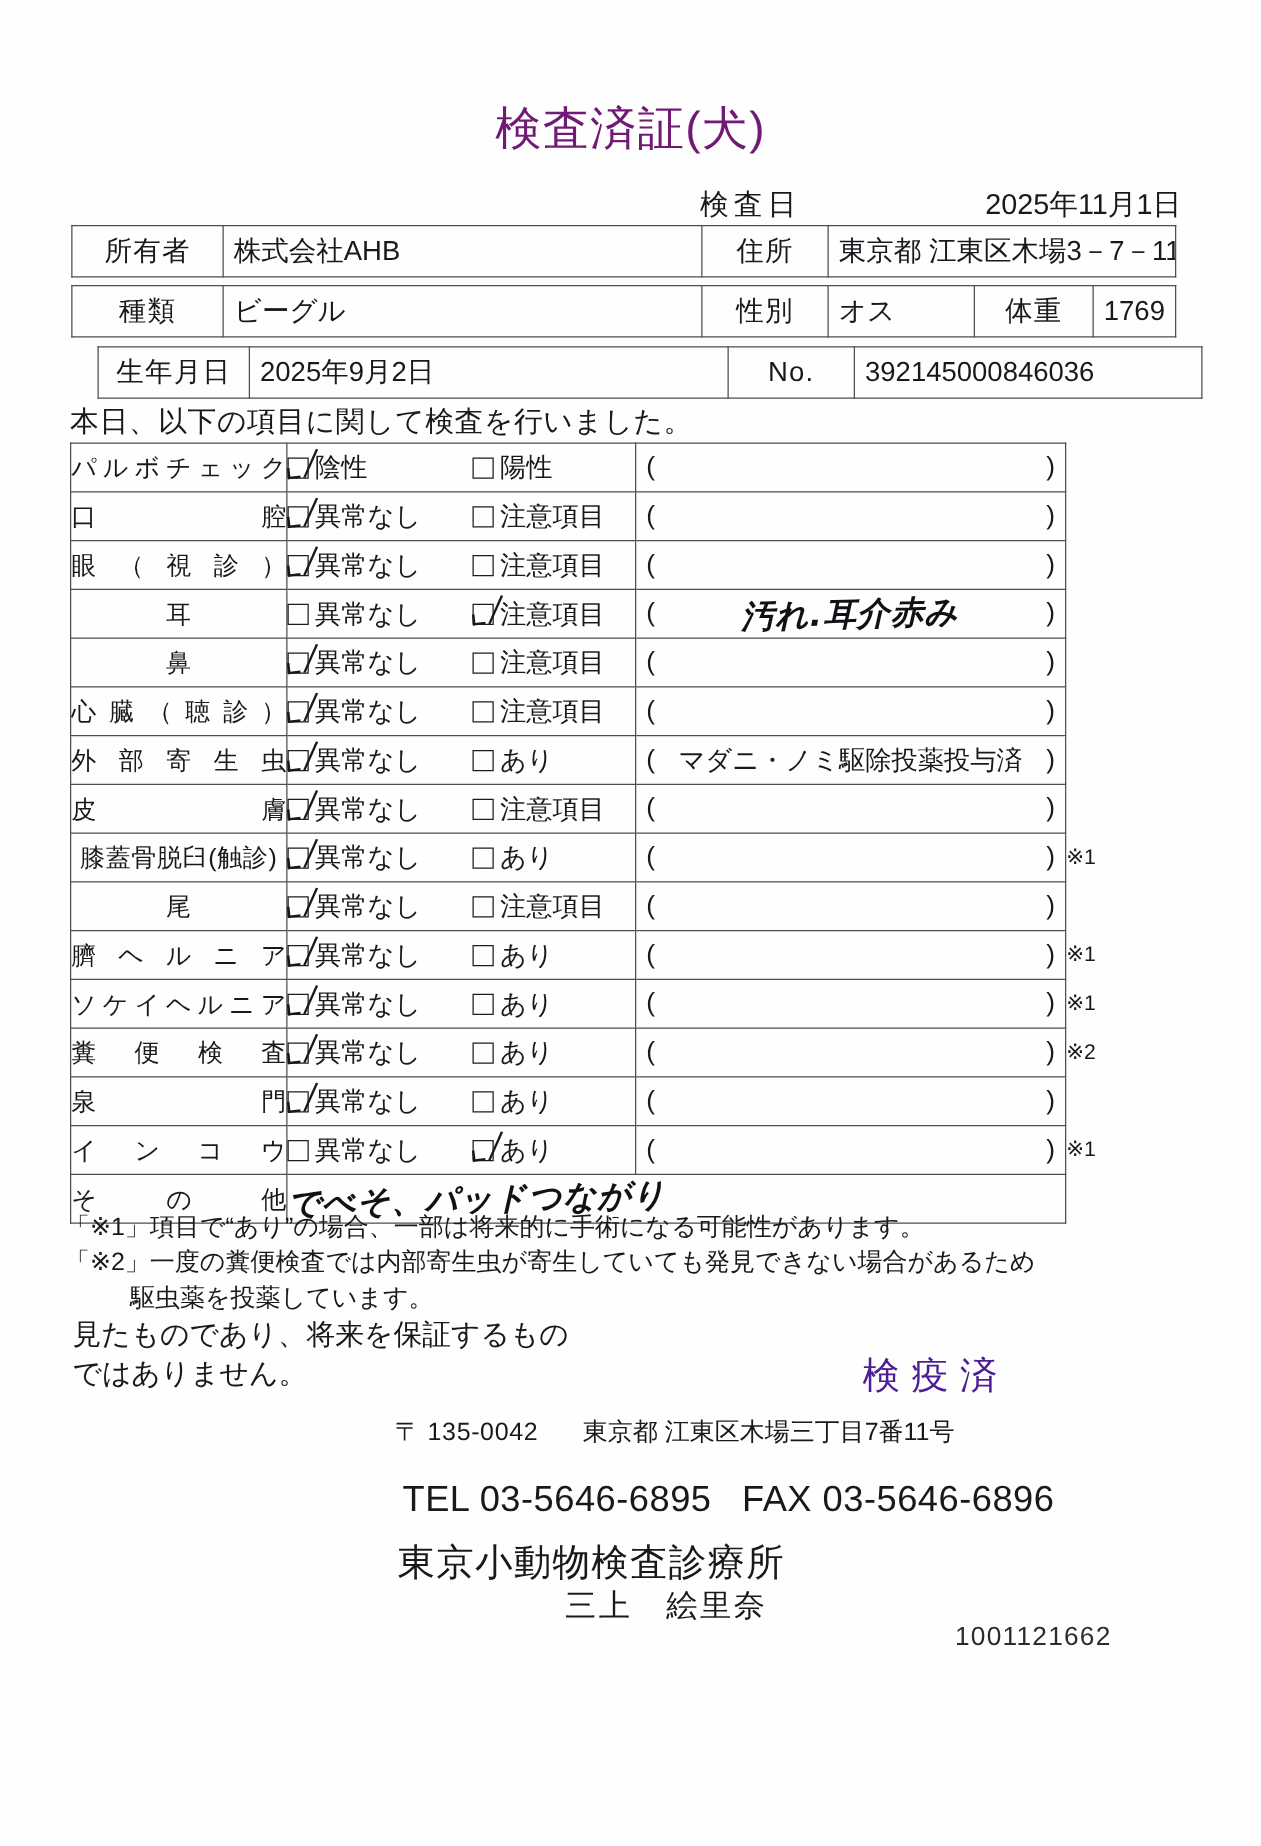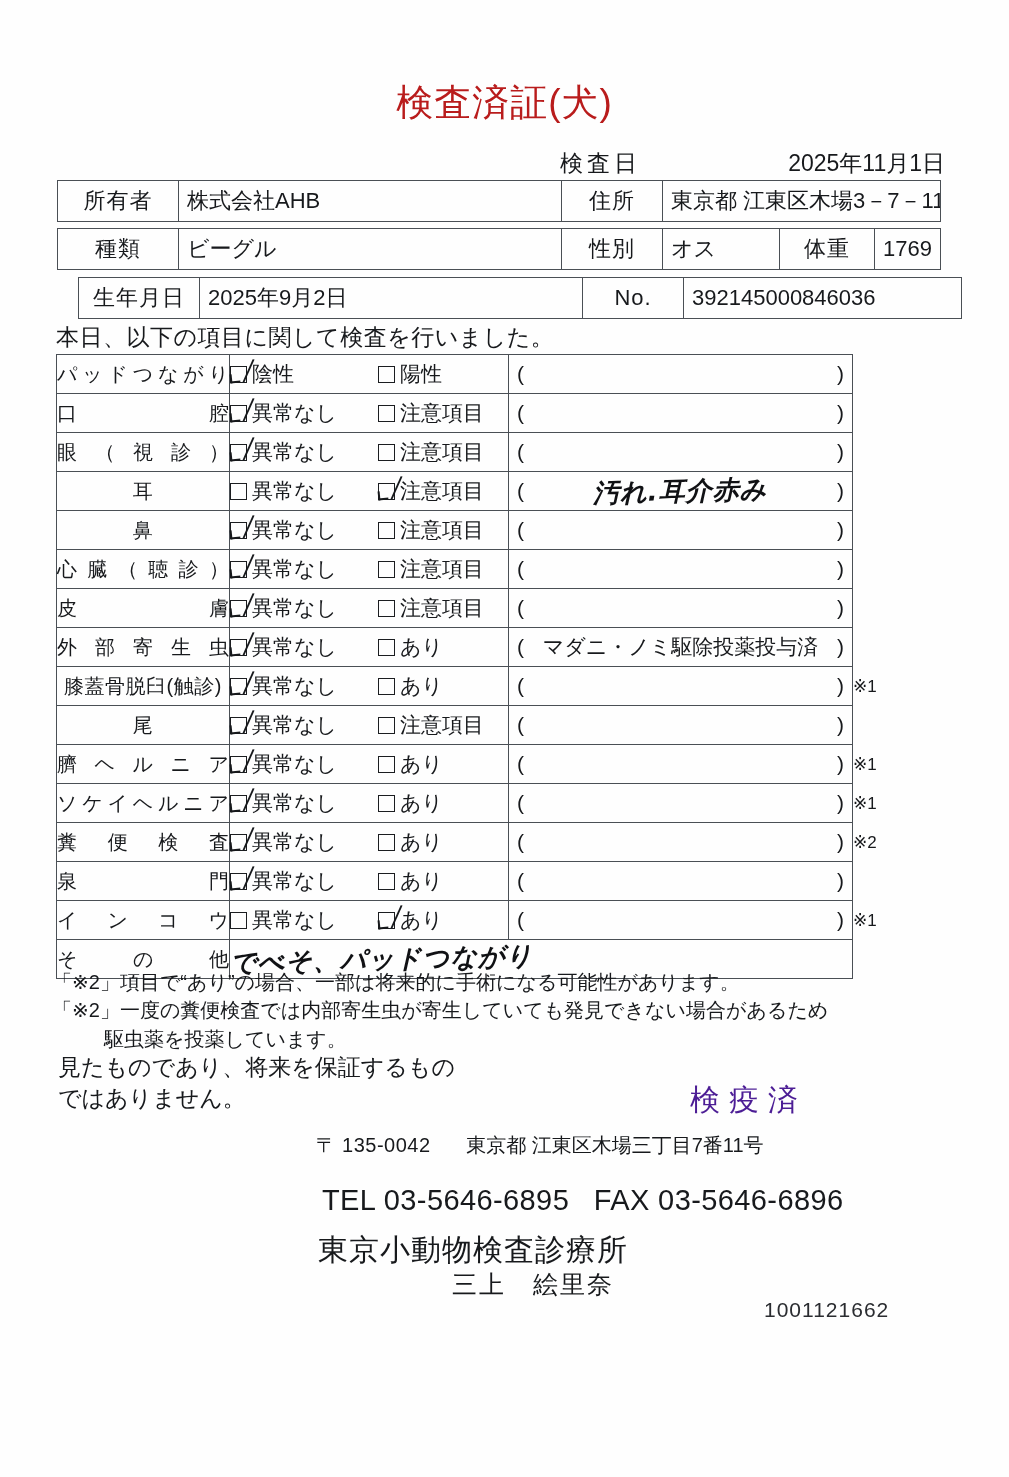--- a/index.html
+++ b/index.html
@@ -22,21 +22,21 @@
 
   
   .title {
     position: absolute;
     top: 78px;
     left: 0;
     width: 1009px;
     text-align: center;
     font-size: 37px;
     letter-spacing: 1px;
-    color: #b91c1c;
+    color: #701a75;
   }
 
   
   .insp-date-row {
     position: absolute;
     top: 148px;
     left: 560px;
     width: 385px;
     display: flex;
     justify-content: space-between;
@@ -311,21 +311,21 @@
       <td class="val">392145000846036</td>
     </tr>
   </tbody>
     </table>
 
   <div class="intro">本日、以下の項目に関して検査を行いました。</div>
 
   <table id="checklist">
     <tbody id="checklist-body">
         <tr>
-          <td class="item-name"><span class="spread-name">パッドつながり</span></td>
+          <td class="item-name"><span class="spread-name">パルボチェック</span></td>
           <td class="opts" style="width: 278px;">
             <div class="optwrap">
               <span class="opt first">
                 <span class="box checked"></span>
                 <span>陰性</span>
               </span>
               <span class="opt">
                 <span class="box"></span>
                 <span>陽性</span>
               </span>
@@ -413,51 +413,51 @@
               <span class="opt">
                 <span class="box"></span>
                 <span>注意項目</span>
               </span>
             </div>
           </td>
           <td class="note"><span class="paren-l">(</span><span class="note-text"></span><span class="paren-r">)</span></td>
           <td class="mark"></td>
         </tr>
         <tr>
+          <td class="item-name"><span class="spread-name">外部寄生虫</span></td>
+          <td class="opts" style="width: 278px;">
+            <div class="optwrap">
+              <span class="opt first">
+                <span class="box checked"></span>
+                <span>異常なし</span>
+              </span>
+              <span class="opt">
+                <span class="box"></span>
+                <span>あり</span>
+              </span>
+            </div>
+          </td>
+          <td class="note"><span class="paren-l">(</span><span class="note-text">マダニ・ノミ駆除投薬投与済</span><span class="paren-r">)</span></td>
+          <td class="mark"></td>
+        </tr>
+        <tr>
           <td class="item-name"><span class="spread-name">皮　　　膚</span></td>
           <td class="opts" style="width: 278px;">
             <div class="optwrap">
               <span class="opt first">
                 <span class="box checked"></span>
                 <span>異常なし</span>
               </span>
               <span class="opt">
                 <span class="box"></span>
                 <span>注意項目</span>
               </span>
             </div>
           </td>
           <td class="note"><span class="paren-l">(</span><span class="note-text"></span><span class="paren-r">)</span></td>
-          <td class="mark"></td>
-        </tr>
-        <tr>
-          <td class="item-name"><span class="spread-name">外部寄生虫</span></td>
-          <td class="opts" style="width: 278px;">
-            <div class="optwrap">
-              <span class="opt first">
-                <span class="box checked"></span>
-                <span>異常なし</span>
-              </span>
-              <span class="opt">
-                <span class="box"></span>
-                <span>あり</span>
-              </span>
-            </div>
-          </td>
-          <td class="note"><span class="paren-l">(</span><span class="note-text">マダニ・ノミ駆除投薬投与済</span><span class="paren-r">)</span></td>
           <td class="mark"></td>
         </tr>
         <tr>
           <td class="item-name"><span class="plain-name">膝蓋骨脱臼(触診)</span></td>
           <td class="opts" style="width: 278px;">
             <div class="optwrap">
               <span class="opt first">
                 <span class="box checked"></span>
                 <span>異常なし</span>
               </span>
@@ -574,21 +574,21 @@
         </tr>
         <tr class="other">
           <td class="item-name"><span class="spread-name">そ　の　他</span></td>
           <td class="other-cell" colspan="2"><span class="hand">でべそ、パッドつながり</span></td>
           <td class="mark"></td>
         </tr>
       </tbody>
   </table>
 
   <div class="footnotes">
-    <div>「※2」項目で“あり”の場合、一部は将来的に手術になる可能性があります。</div>
+    <div>「※1」項目で“あり”の場合、一部は将来的に手術になる可能性があります。</div>
     <div>「※2」一度の糞便検査では内部寄生虫が寄生していても発見できない場合があるため</div>
     <div class="fn2-ind">駆虫薬を投薬しています。</div>
   </div>
 
   <div class="disclaimer">
     <div>見たものであり、将来を保証するもの</div>
     <div>ではありません。</div>
   </div>
 
   <div class="stamp">検疫済</div>

